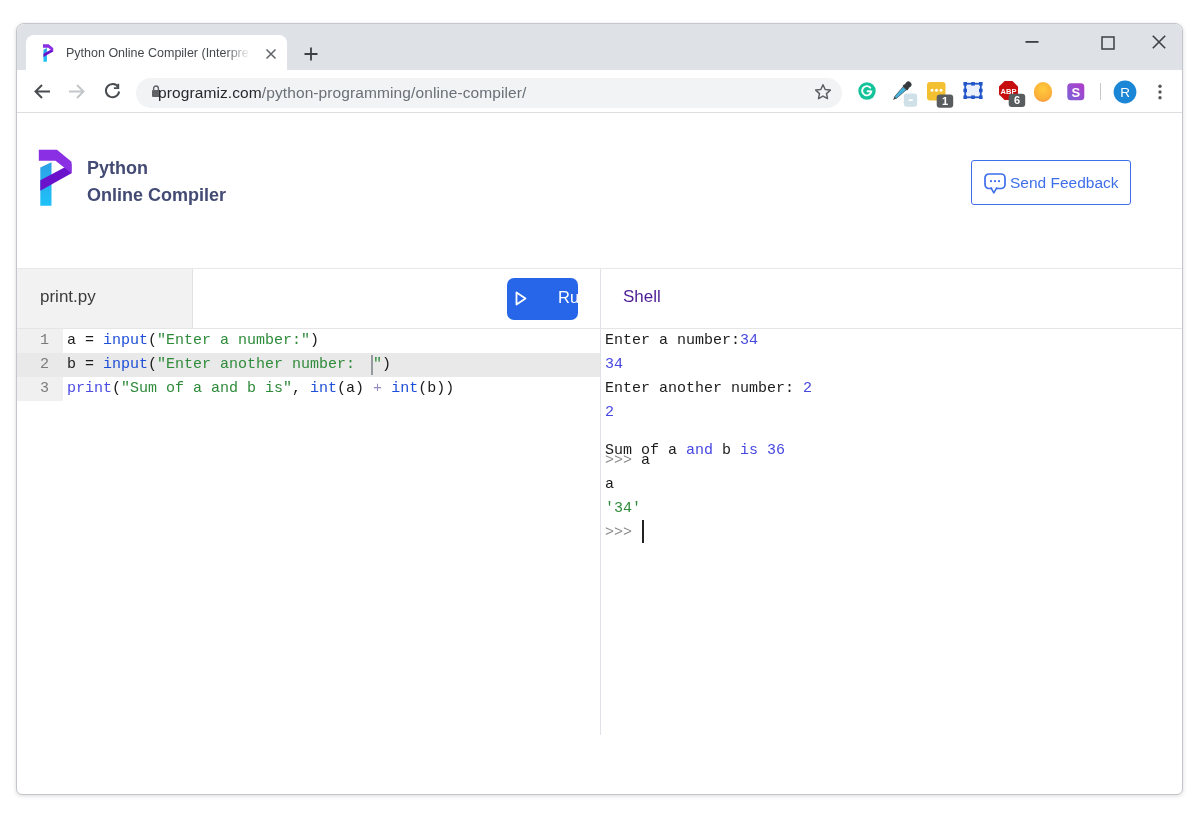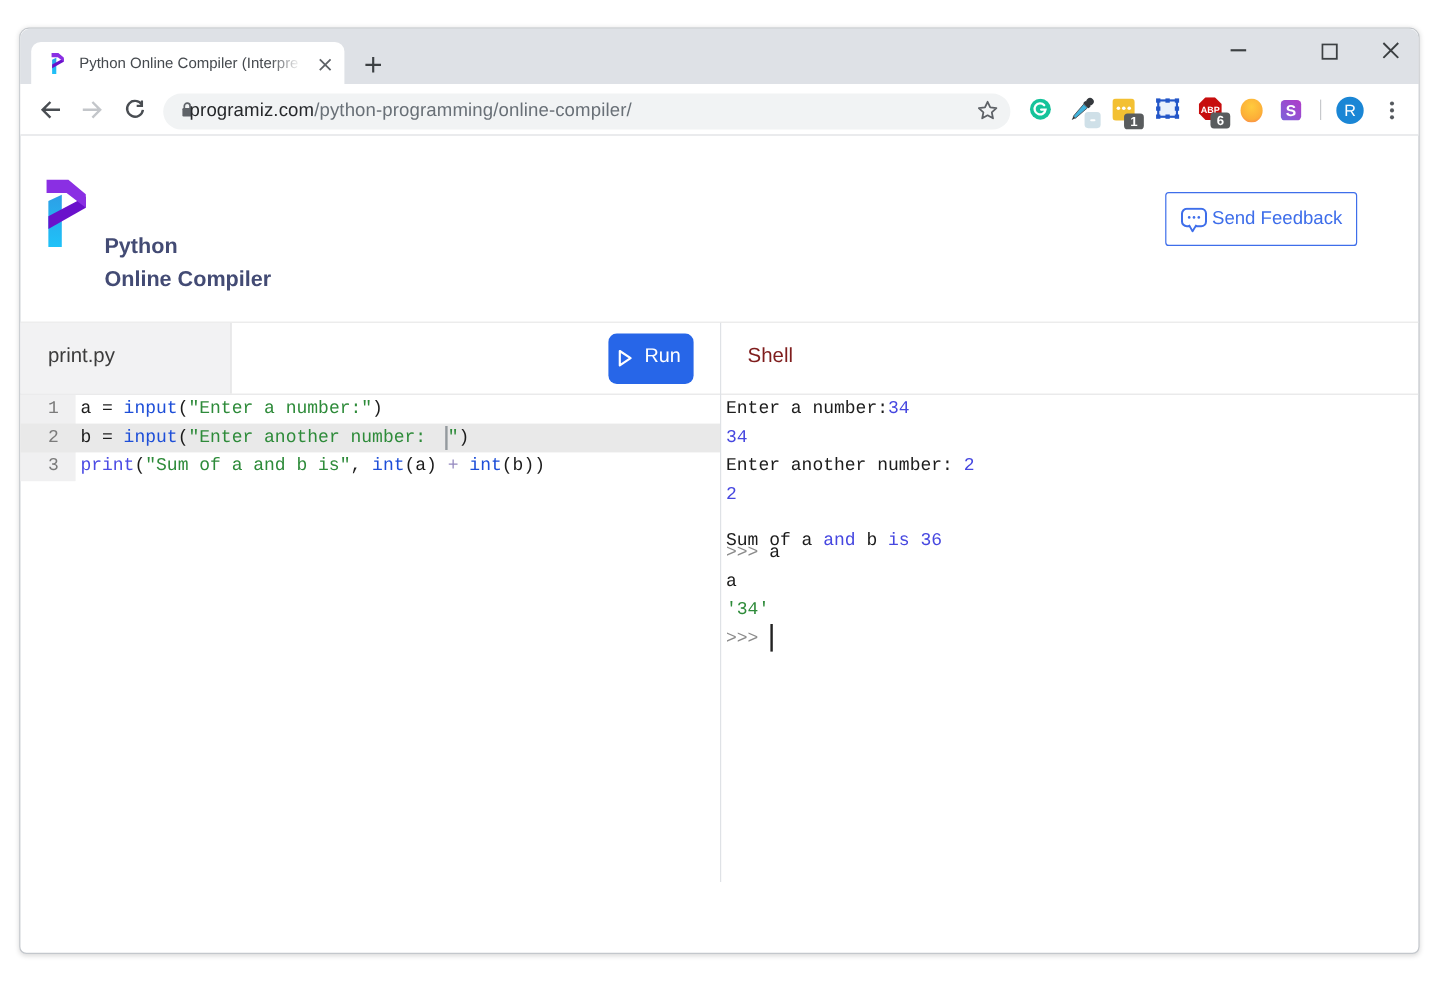--- a/index.html
+++ b/index.html
@@ -187,43 +187,43 @@
   <defs>
       <linearGradient id="bg2" x1="0" y1="0" x2="0" y2="1">
     <stop offset="0" stop-color="#2d9fe6"></stop>
         <stop offset="1" stop-color="#1fc2f8"></stop>
   </linearGradient>
     </defs>
   <polygon points="2.3,18.4 13.5,13.2 13.5,56.8 2.3,56.8" fill="url(#bg2)"></polygon>
   <polygon points="33.5,14.8 33.5,24.2 2.3,41.8 2.3,31.2" fill="#6a11cb"></polygon>
   <polygon points="0.8,0.8 19,0.8 33.5,12.8 33.5,24.2 17.5,11.8 0.8,11.8" fill="#8a2fe3"></polygon>
 </svg>
-<div class="abs" style="left:87px;top:155px;font-size:18px;font-weight:bold;color:#434b74;line-height:27px;margin-top:37px;">Python<br>Online Compiler</div>
+<div class="abs" style="left:87px;top:155px;font-size:18px;font-weight:bold;color:#434b74;line-height:27px;">Python<br>Online Compiler</div>
 
 <div class="abs" style="left:971px;top:160px;width:158px;height:43px;border:1px solid #3e6eea;border-radius:3px;background:#fff;"></div>
 <svg class="abs" style="left:984px;top:173px" width="24" height="21" viewBox="0 0 24 21">
   <rect x="1" y="1" width="20" height="14.5" rx="4" fill="none" stroke="#3e6eea" stroke-width="1.7"></rect>
   <path d="M6.8 14.4 L9.8 19.8 L13 14.4" fill="#fff" stroke="#3e6eea" stroke-width="1.6" stroke-linejoin="round"></path>
   <circle cx="7" cy="8.2" r="1.1" fill="#3e6eea"></circle>
     <circle cx="11" cy="8.2" r="1.1" fill="#3e6eea"></circle>
     <circle cx="15" cy="8.2" r="1.1" fill="#3e6eea"></circle>
 </svg>
 <div class="abs" style="left:1010px;top:174px;font-size:15.5px;color:#3e6eea;">Send Feedback</div>
 
 <div class="abs" id="sectop"></div>
 <div class="abs" id="mainpytab"></div>
 <div class="abs" style="left:40px;top:287px;font-size:17px;color:#3c3c3c;">print.py</div>
 <div class="abs" id="toolbot"></div>
 <div class="abs" id="divider"></div>
 <div class="abs" id="runbtn"></div>
 <svg class="abs" style="left:515px;top:291px" width="12" height="15" viewBox="0 0 12 15">
   <polygon points="1.5,1.5 10.5,7.5 1.5,13.5" fill="none" stroke="#fff" stroke-width="1.8" stroke-linejoin="round"></polygon>
 </svg>
-<div class="abs" style="left:537px;top:288px;font-size:16.5px;color:#fff;">Run</div>
-<div class="abs" style="left:623px;top:287px;font-size:17px;color:#7f1d1d;">Shell</div>
+<div class="abs" style="left:558px;top:288px;font-size:16.5px;color:#fff;">Run</div>
+<div class="abs" style="left:623px;top:287px;font-size:17px;color:#4c1d95;">Shell</div>
 
 <div class="abs" id="gutter"></div>
 <div class="abs" id="hl2"></div>
 <div class="abs mono lnum" style="top:329px;">1</div>
 <div class="abs mono lnum" style="top:353px;">2</div>
 <div class="abs mono lnum" style="top:377px;">3</div>
 <div class="abs mono blk" style="left:67px;top:329px;">a = <span class="bi">input</span>(<span class="st">"Enter a number:"</span>)</div>
 <div class="abs mono blk" style="left:67px;top:353px;">b = <span class="bi">input</span>(<span class="st">"Enter another number:  "</span>)</div>
 <div class="abs mono blk" style="left:67px;top:377px;"><span class="kw">print</span>(<span class="st">"Sum of a and b is"</span>, <span class="bi">int</span>(a) <span class="op">+</span> <span class="bi">int</span>(b))</div>
 <div class="abs" style="left:371px;top:355px;height:20px;width:2px;background:#949a9e;"></div>

